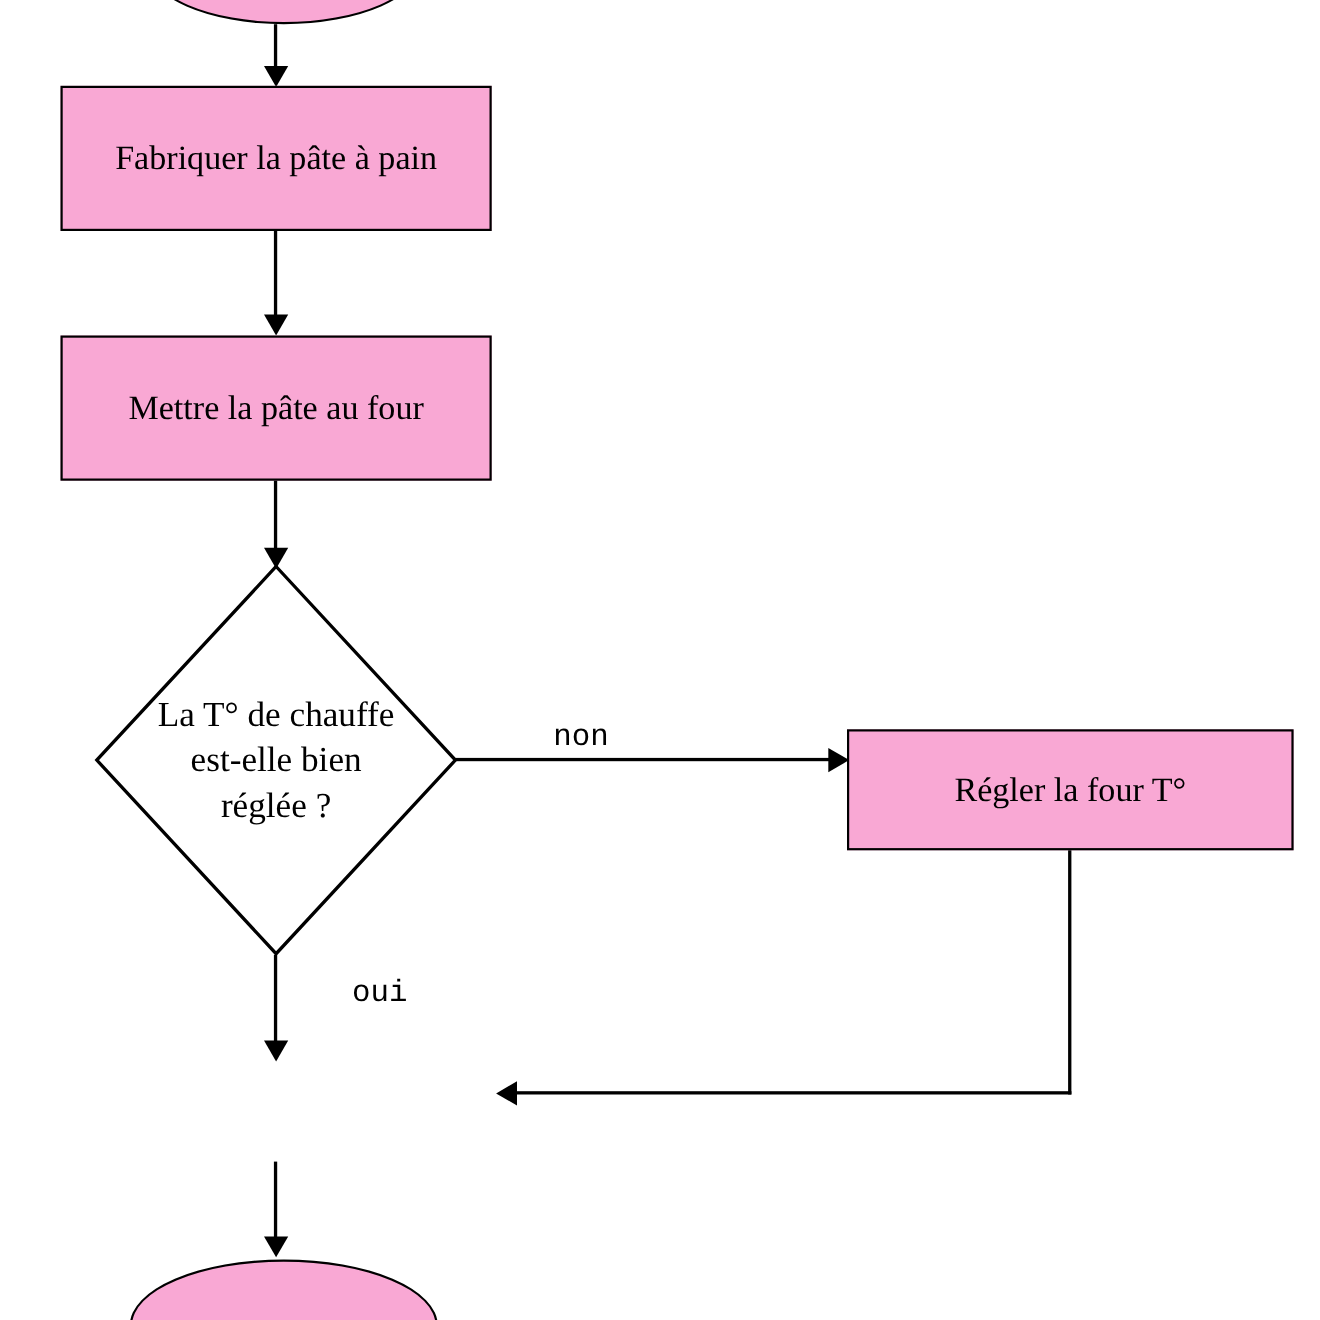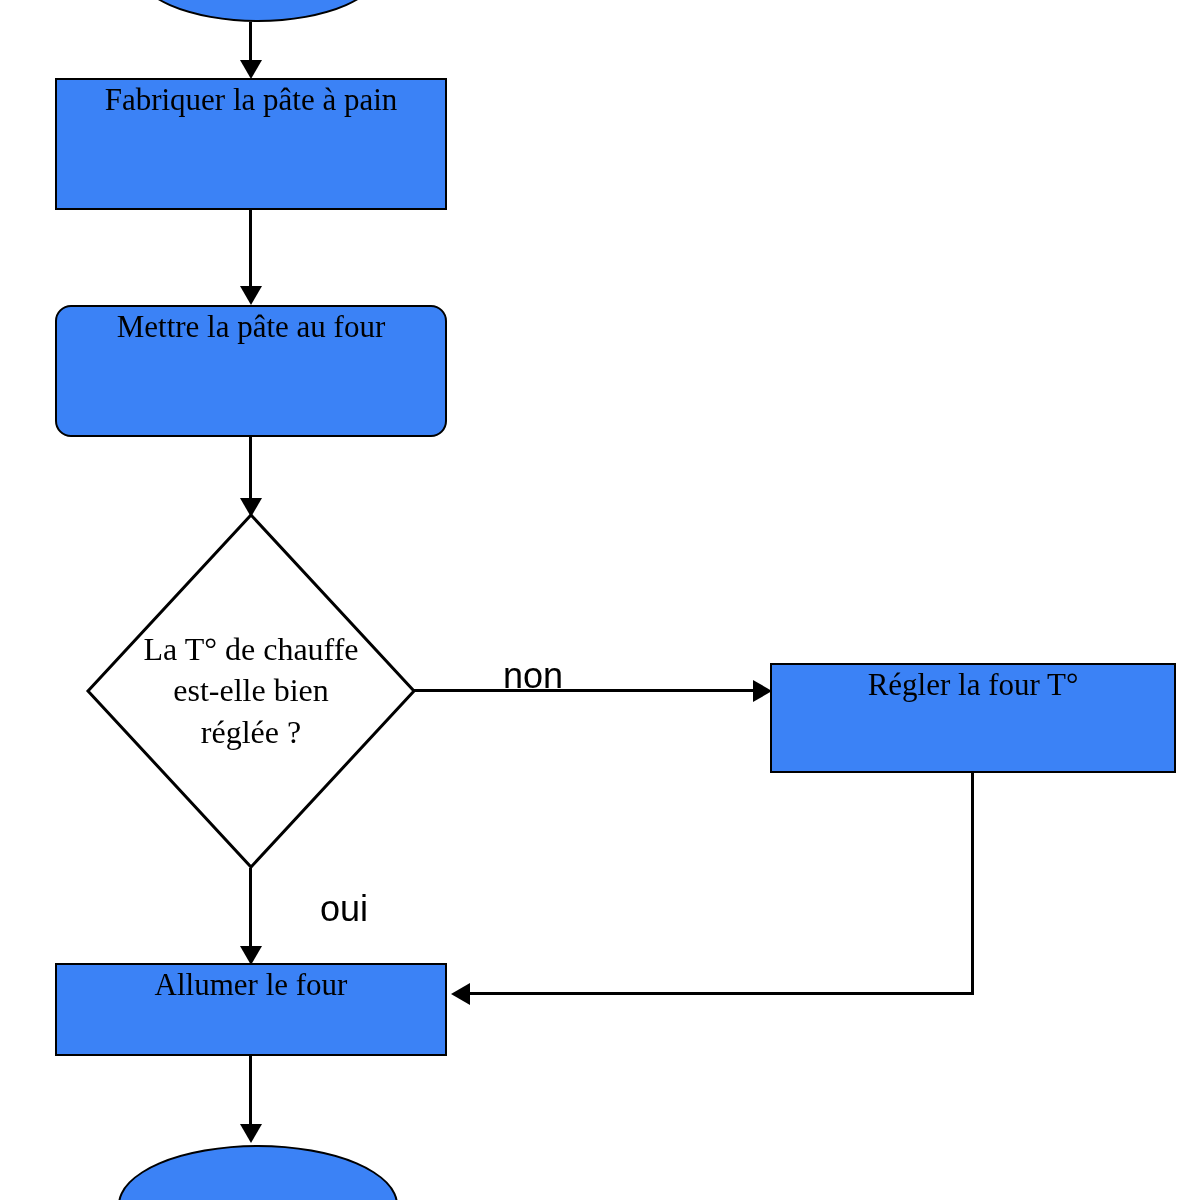--- a/index.html
+++ b/index.html
@@ -13,22 +13,23 @@
     height: 1200px;
     background: #ffffff;
     font-family: "Liberation Serif", serif;
     color: #000000;
     overflow: hidden;
   }
   .node {
     position: absolute;
     box-sizing: border-box;
     border: 2px solid #000000;
-    background: #3b82f6;
+    background: #f9a8d4;
     display: flex;
+    align-items: center;
     justify-content: center;
     text-align: center;
     line-height: 1.28;
   }
   .process {
     font-size: 31px;
   }
   .ellipse {
     border-radius: 50%;
     font-size: 31px;
@@ -79,22 +80,22 @@
     border-bottom: 11px solid transparent;
     border-left: 19px solid #000000;
   }
   .arrow-left {
     border-top: 11px solid transparent;
     border-bottom: 11px solid transparent;
     border-right: 19px solid #000000;
   }
   .edge-label {
     position: absolute;
-    font-size: 36px;
-    font-family: Liberation Sans, sans-serif;
+    font-size: 28px;
+    font-family: Liberation Mono, monospace;
     white-space: nowrap;
   }
 </style>
 </head>
 <body>
 
 <div id="canvas">
 
   <div class="node ellipse" style="left:133px; top:-88px; width:250px; height:110px;">
     <span></span>
@@ -103,21 +104,21 @@
   <div class="edge edge-v" style="left:249px; top:22px; height:42px;"></div>
   <div class="arrow arrow-down" style="left:240px; top:60px;"></div>
 
   <div class="node process" style="left:55px; top:78px; width:392px; height:132px;">
     <span>Fabriquer la pâte à pain</span>
   </div>
 
   <div class="edge edge-v" style="left:249px; top:210px; height:80px;"></div>
   <div class="arrow arrow-down" style="left:240px; top:286px;"></div>
 
-  <div class="node process" style="left:55px; top:305px; width:392px; height:132px;border-radius:16px;">
+  <div class="node process" style="left:55px; top:305px; width:392px; height:132px;">
     <span>Mettre la pâte au four</span>
   </div>
 
   <div class="edge edge-v" style="left:249px; top:437px; height:72px;"></div>
   <div class="arrow arrow-down" style="left:240px; top:498px;"></div>
 
   <div class="decision-wrap" style="left:85px; top:512px; width:332px; height:358px;">
     <svg class="decision-shape" viewBox="0 0 332 358" preserveAspectRatio="none">
       <polygon points="166,3 329,179 166,355 3,179" fill="#ffffff" stroke="#000000" stroke-width="3"></polygon>
     </svg>
@@ -133,23 +134,20 @@
   </div>
 
   <div class="edge edge-v" style="left:971px; top:773px; height:222px;"></div>
   <div class="edge edge-h" style="left:470px; top:992px; width:504px;"></div>
   <div class="arrow arrow-left" style="left:451px; top:983px;"></div>
 
   <div class="edge edge-v" style="left:249px; top:868px; height:90px;"></div>
   <div class="arrow arrow-down" style="left:240px; top:946px;"></div>
   <div class="edge-label" style="left:308px; top:888px;margin-left:12px;">oui</div>
 
-  <div class="node process" style="left:55px; top:963px; width:392px; height:93px;">
-    <span>Allumer le four</span>
-  </div>
 
   <div class="edge edge-v" style="left:249px; top:1056px; height:80px;"></div>
   <div class="arrow arrow-down" style="left:240px; top:1124px;"></div>
 
   <div class="node ellipse" style="left:118px; top:1145px; width:280px; height:120px;">
     <span></span>
   </div>
 
 </div>
 

